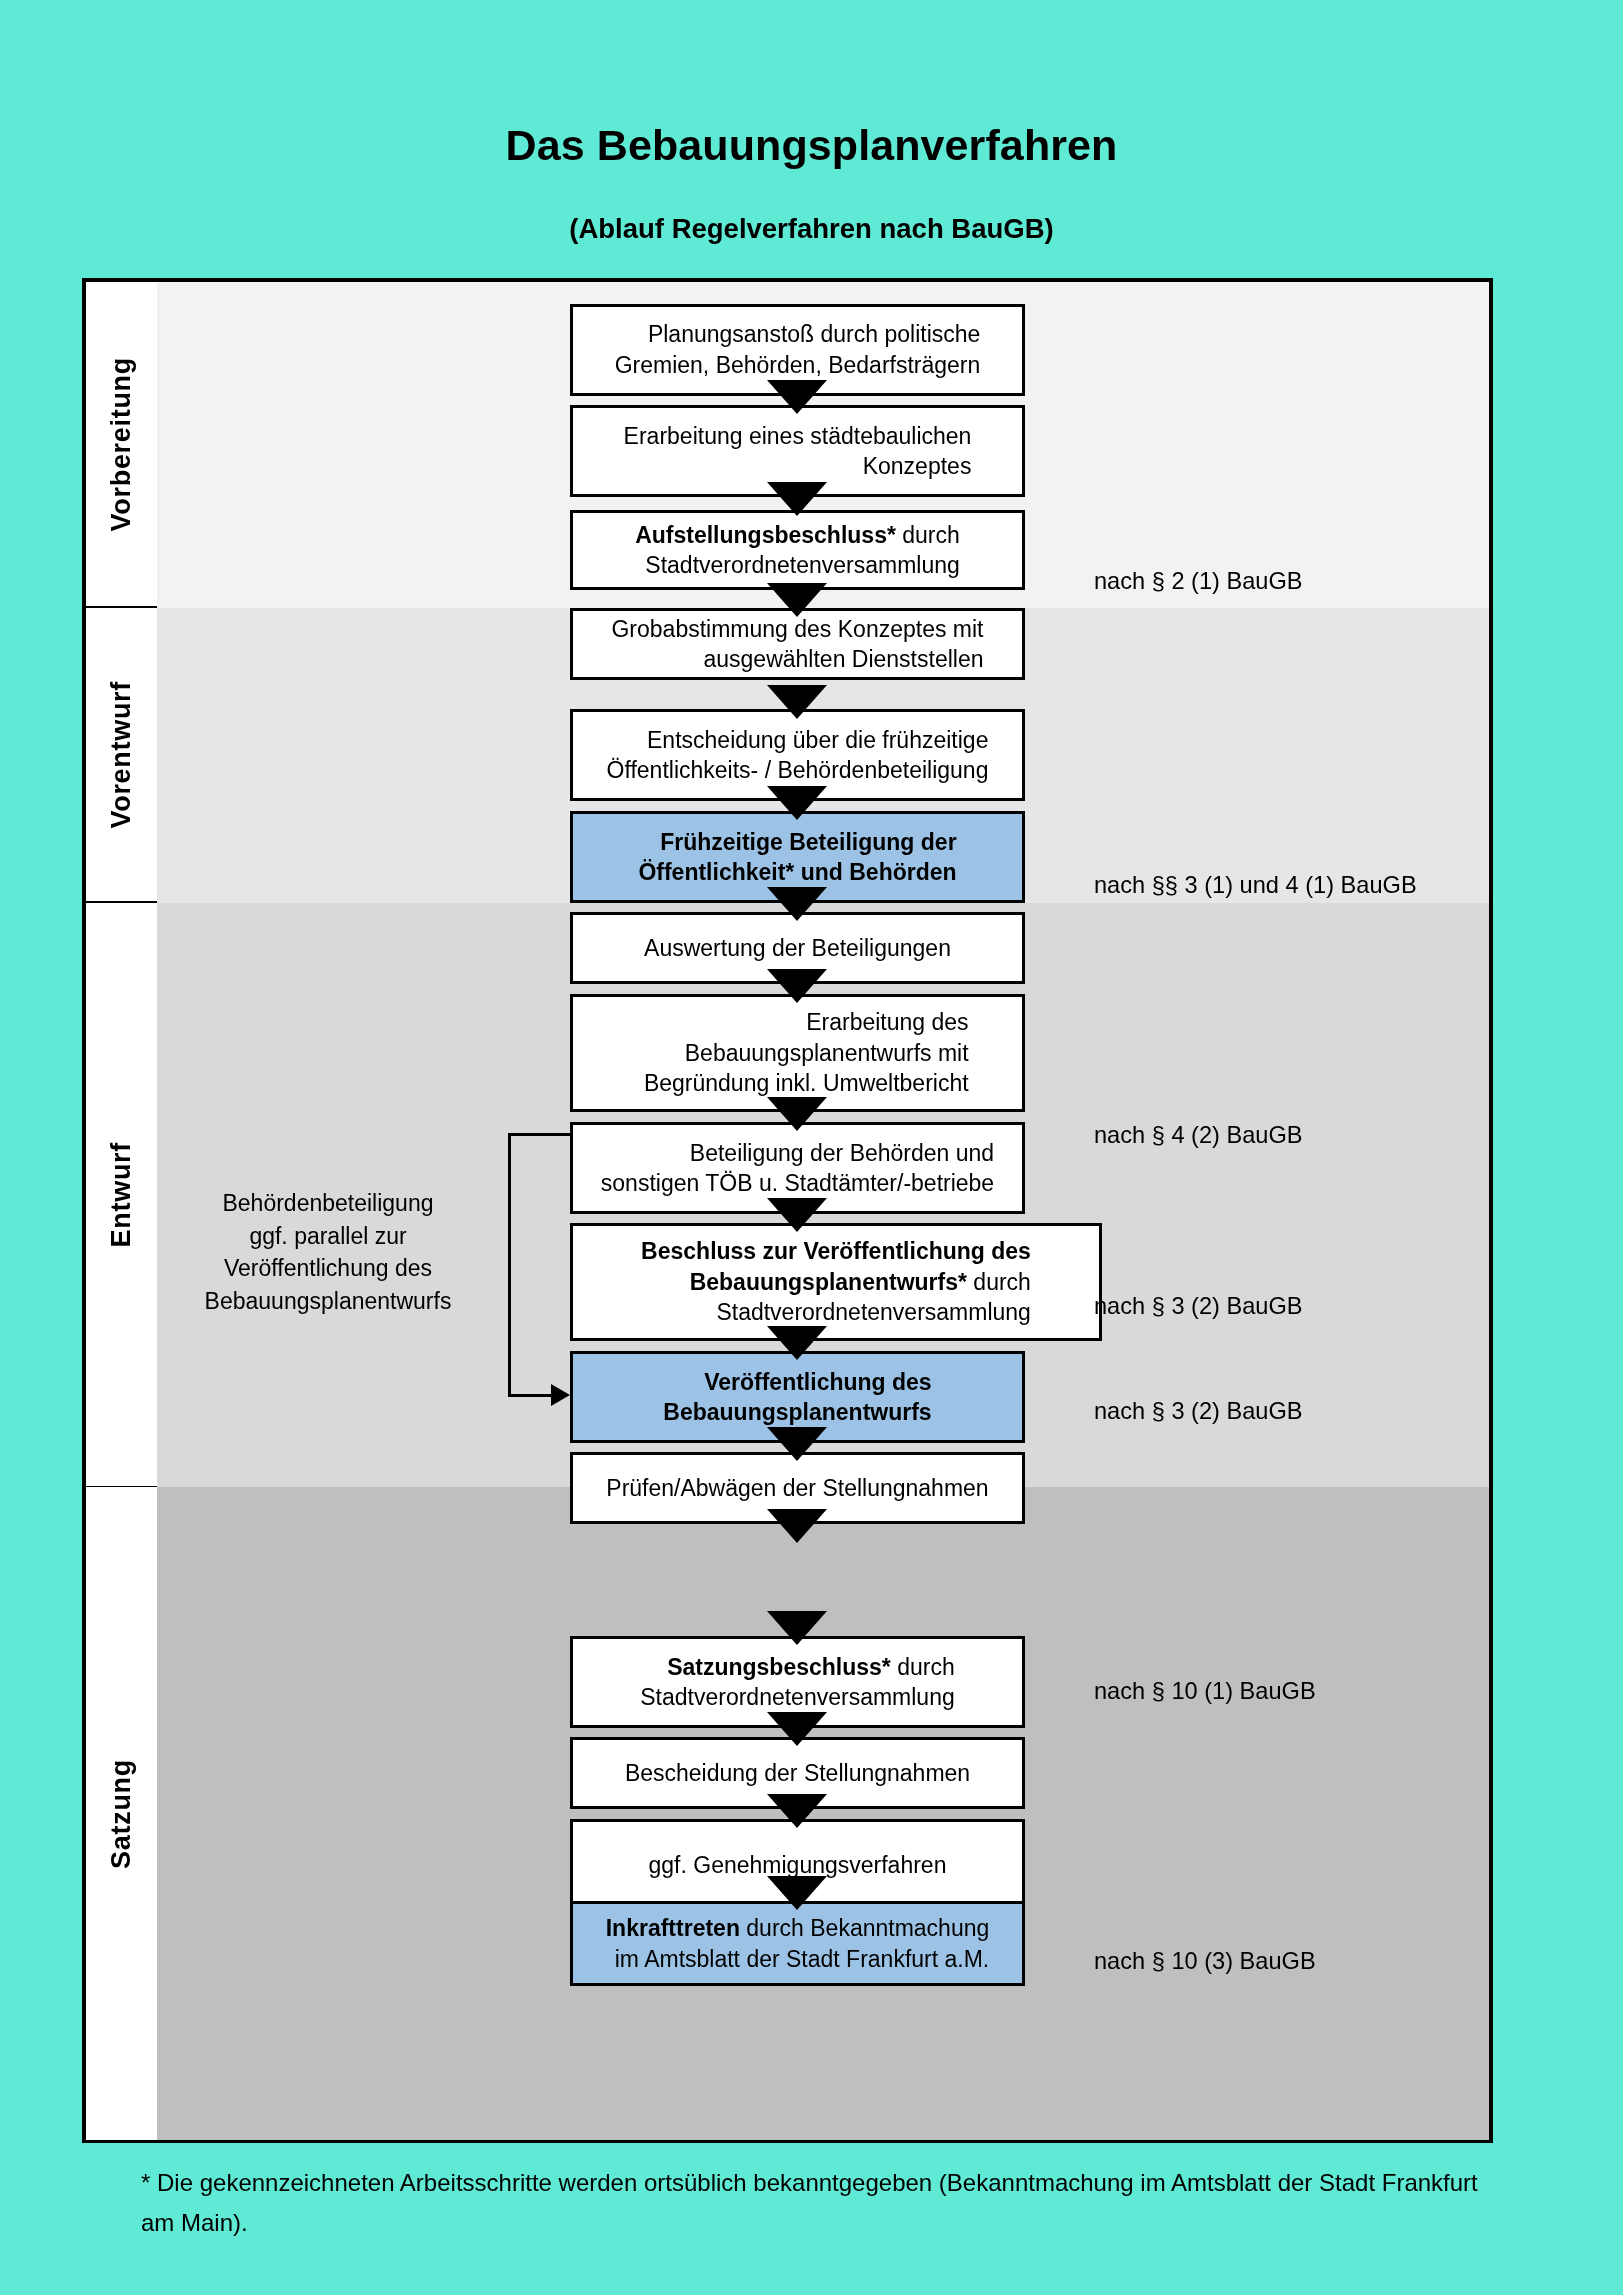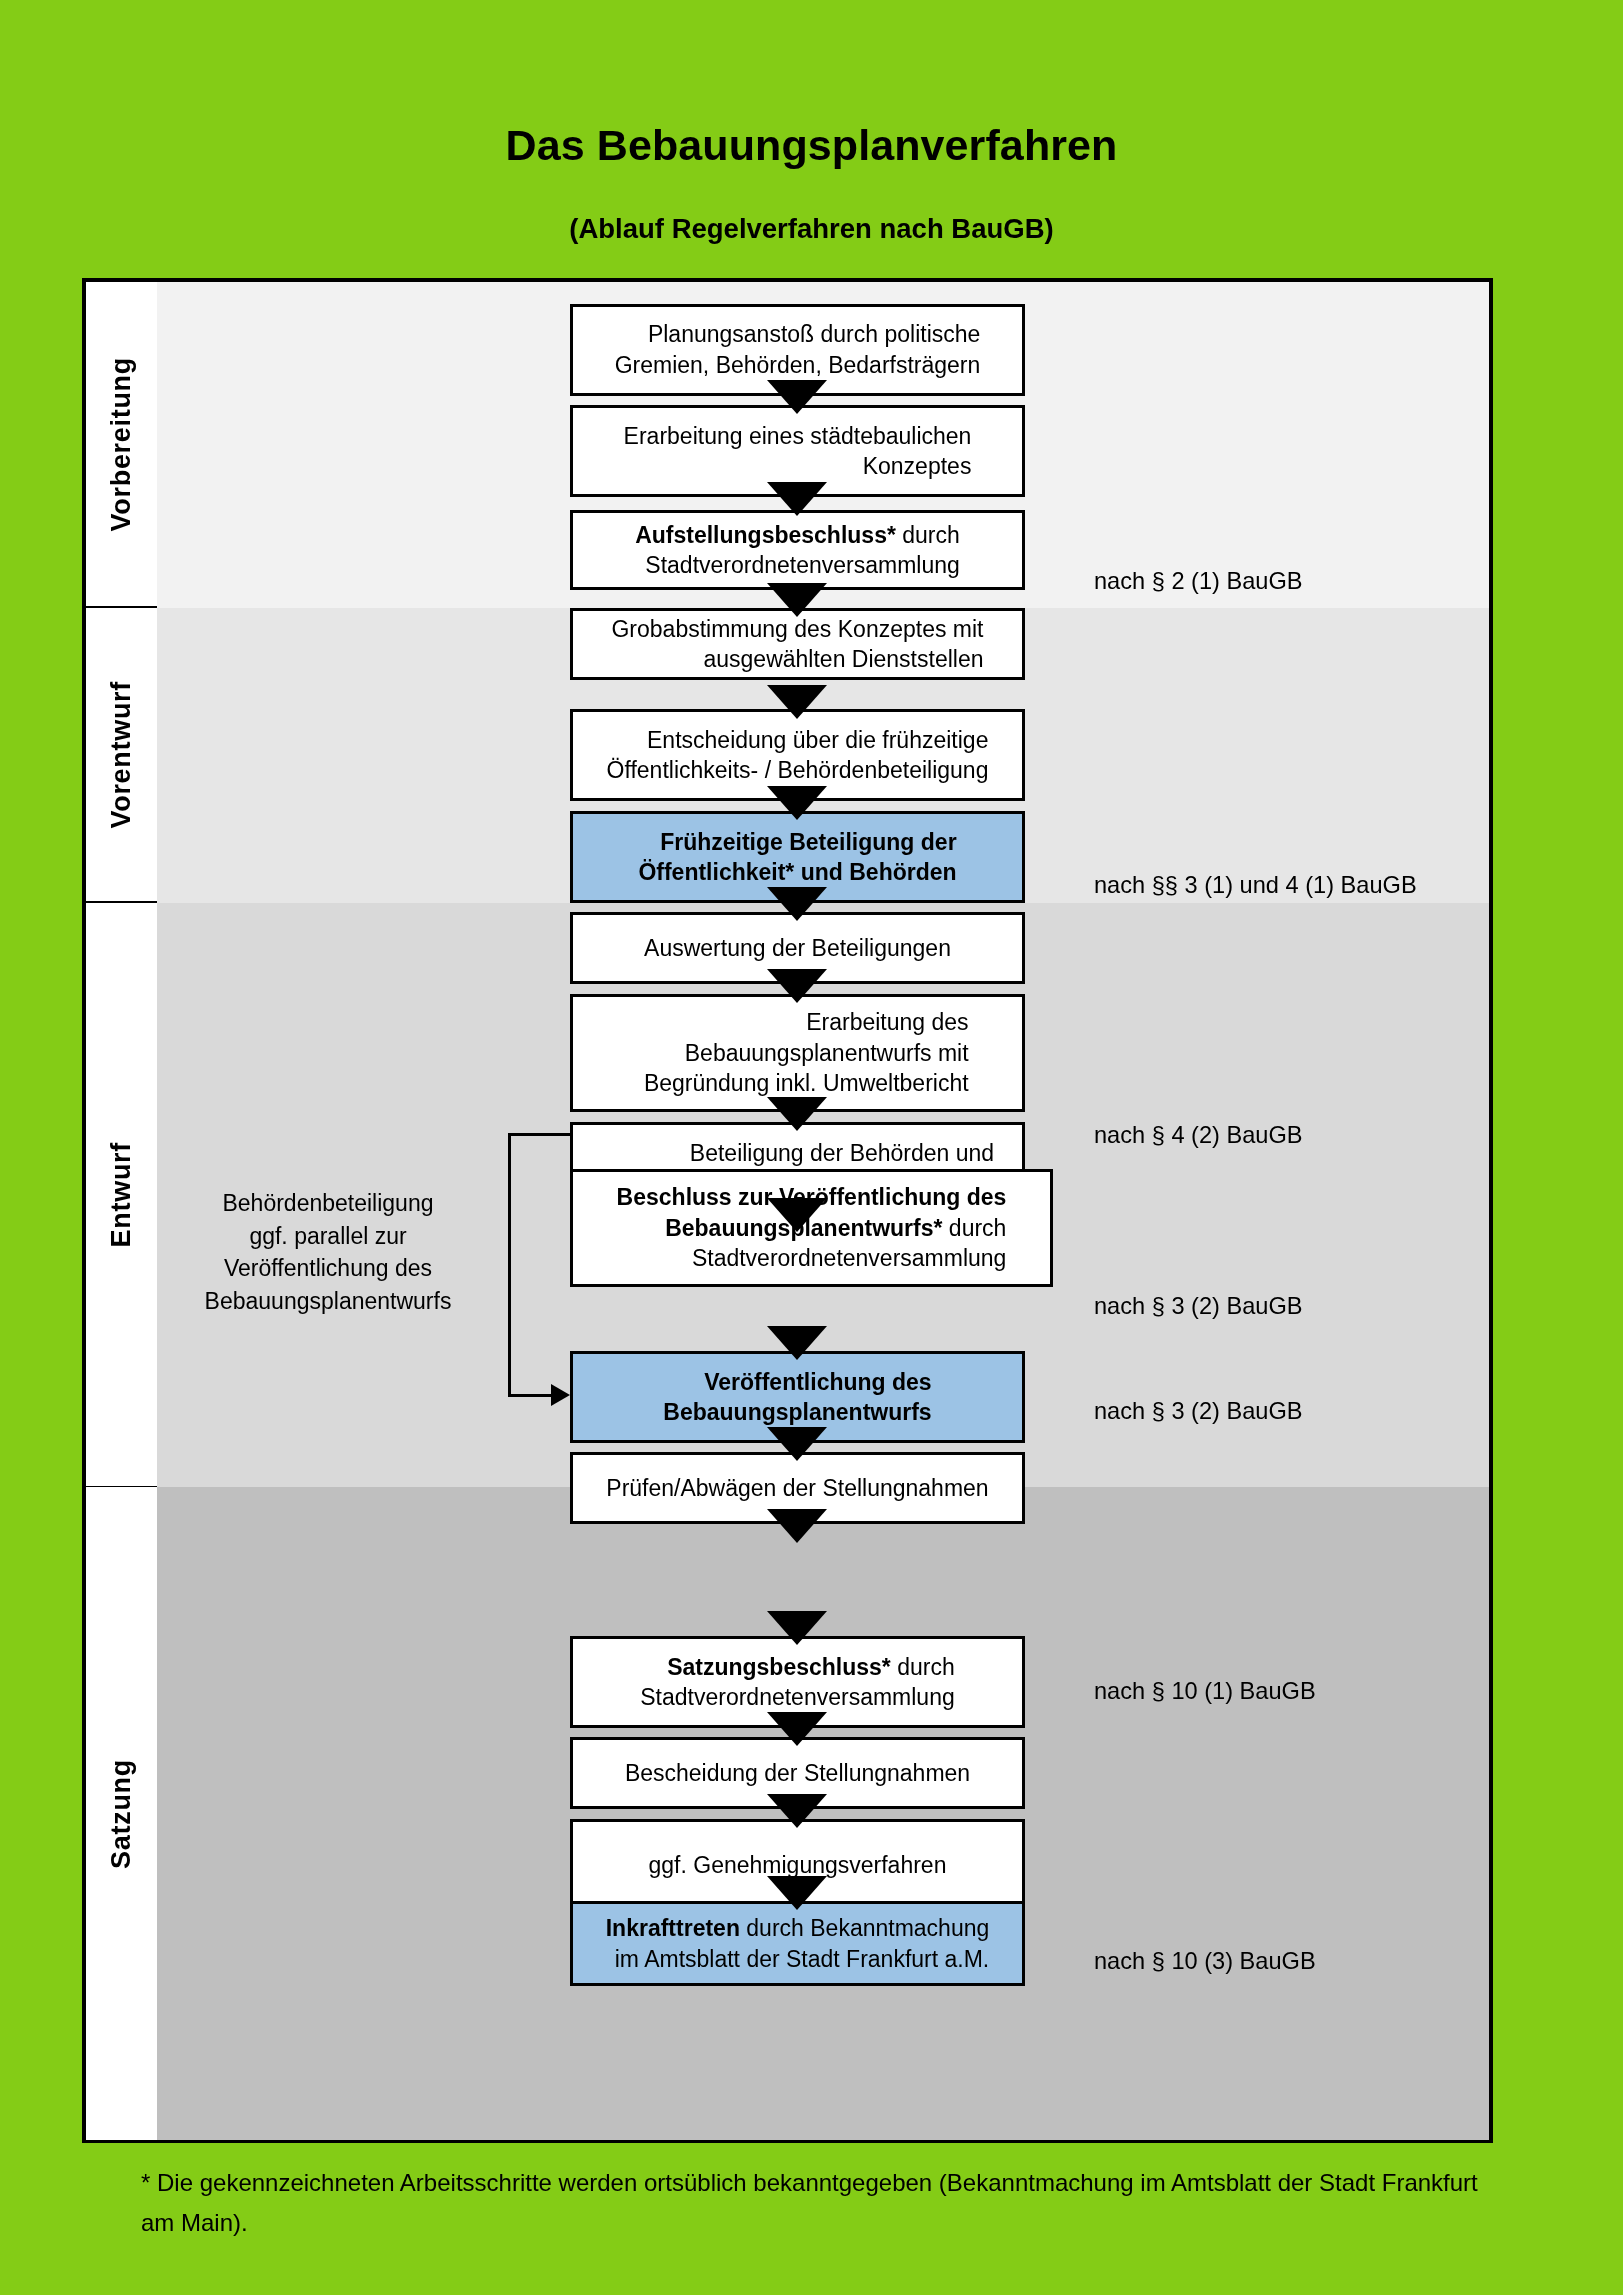--- a/index.html
+++ b/index.html
@@ -2,21 +2,21 @@
 <html lang="de" style="font-size:10.5px"><head>
 <meta charset="utf-8">
 <style>
   html,body{margin:0;padding:0;background:#fff;}
   body{
     width:1623px;height:2295px;
     font-family:"Liberation Sans","DejaVu Sans",sans-serif;
     color:#000;
     -webkit-font-smoothing:antialiased;
   }
-  .page{position:relative;width:1623px;height:2295px;overflow:hidden;background:#84cc16;}
+  .page{position:relative;width:1623px;height:2295px;overflow:hidden;background:#5eead4;}
 
   
   .title{
     position:absolute;left:0;top:121px;width:1623px;
     text-align:center;font-size:43px;font-weight:bold;letter-spacing:0.1px;
   }
   .subtitle{
     position:absolute;left:0;top:213px;width:1623px;
     text-align:center;font-size:27.5px;font-weight:bold;
   }
@@ -180,21 +180,21 @@
     </div>
     <div class="arrow" style="left:681px;top:815px;"></div>
 
     <div class="box" style="left:484px;top:840px;width:455px;height:92px;">
       <div>
         <span>Beteiligung der Behörden und</span><br><span>sonstigen TÖB u. Stadtämter/-betriebe</span>
       </div>
     </div>
     <div class="arrow" style="left:681px;top:916px;"></div>
 
-    <div class="box" style="left:484px;top:887px;width:483px;height:118px;">
+    <div class="box" style="left:484px;top:941px;width:532px;height:118px;">
       <div>
         <b>Beschluss zur Veröffentlichung des</b><br><b>Bebauungsplanentwurfs*</b> durch<br><span>Stadtverordnetenversammlung</span>
       </div>
     </div>
     <div class="arrow" style="left:681px;top:1044px;"></div>
 
     <div class="box blue" style="left:484px;top:1069px;width:455px;height:92px;">
       <div>
         <b>Veröffentlichung des</b><br><b>Bebauungsplanentwurfs</b>
       </div>

